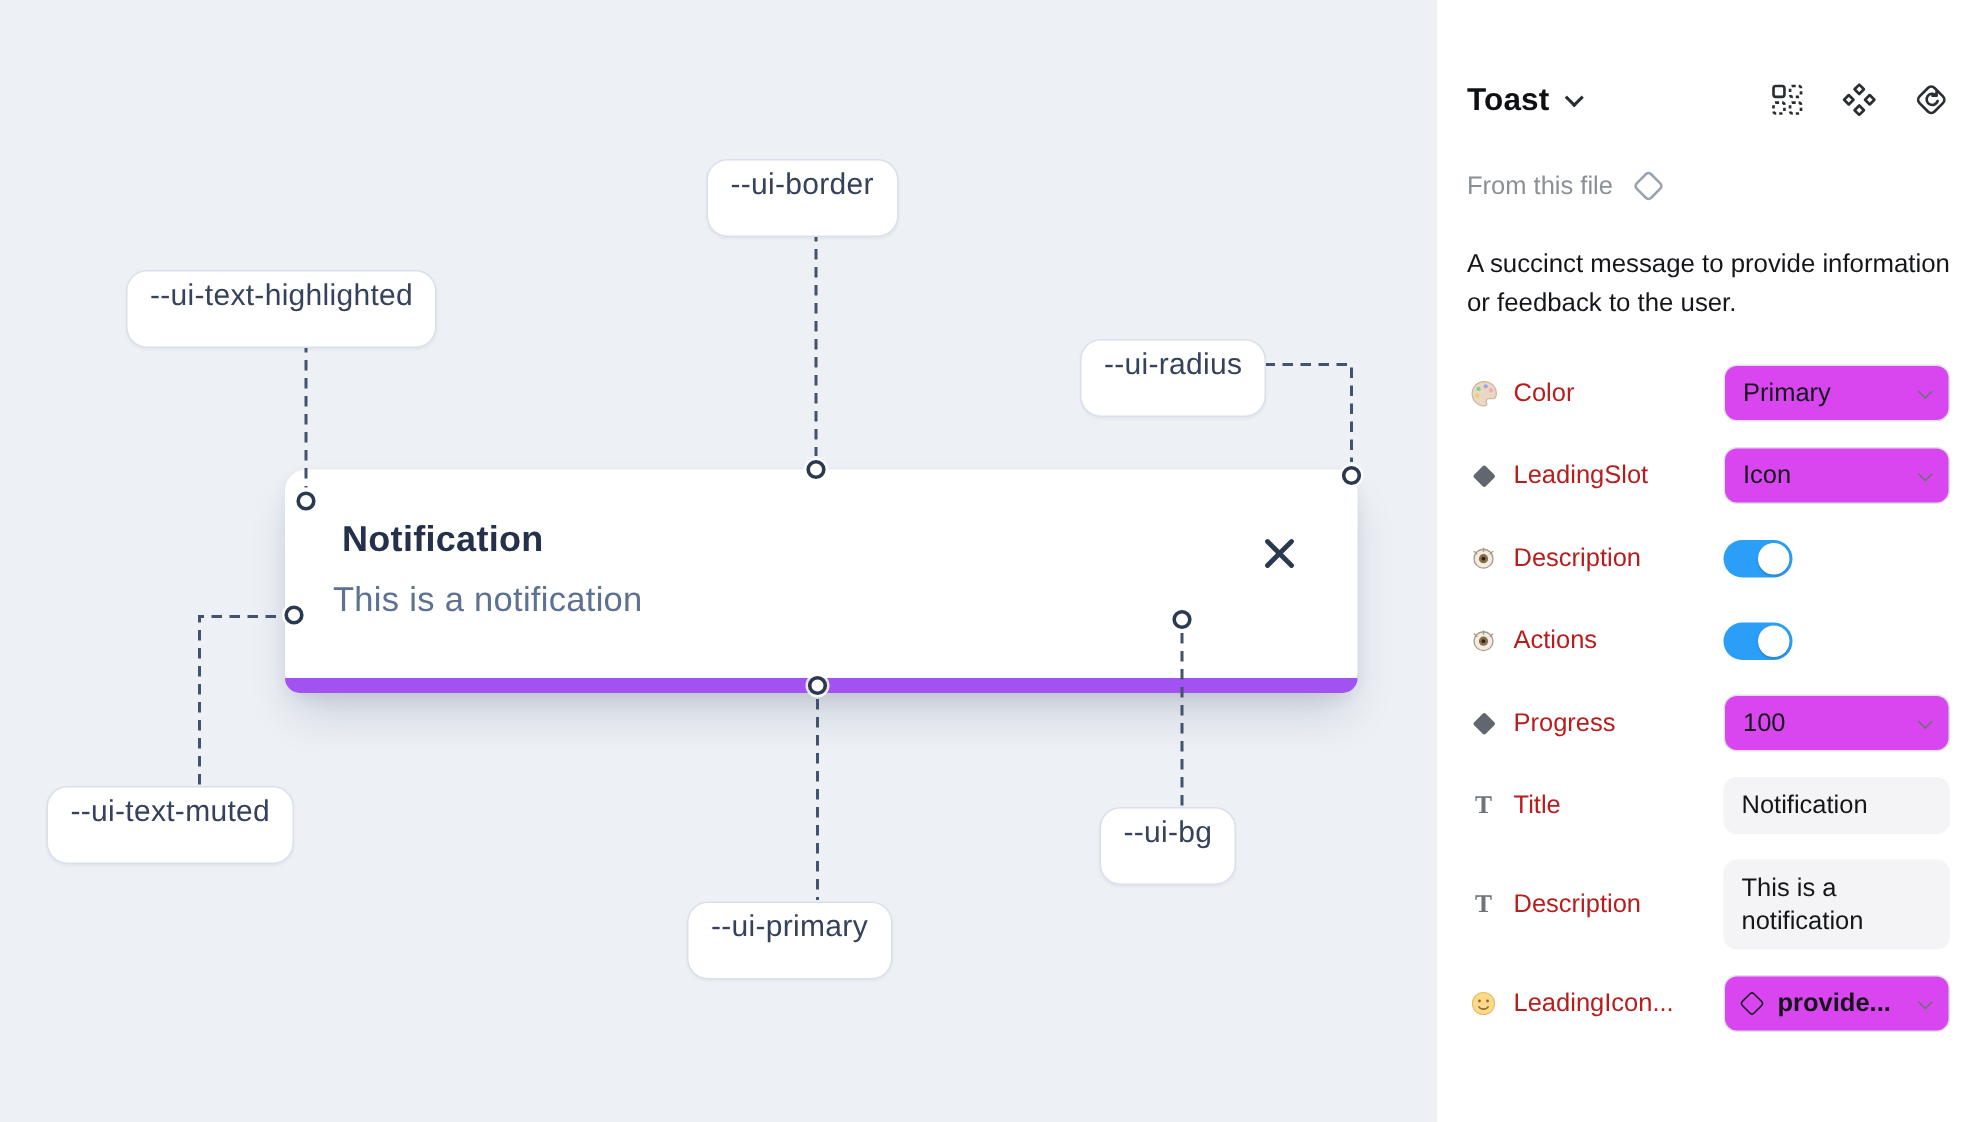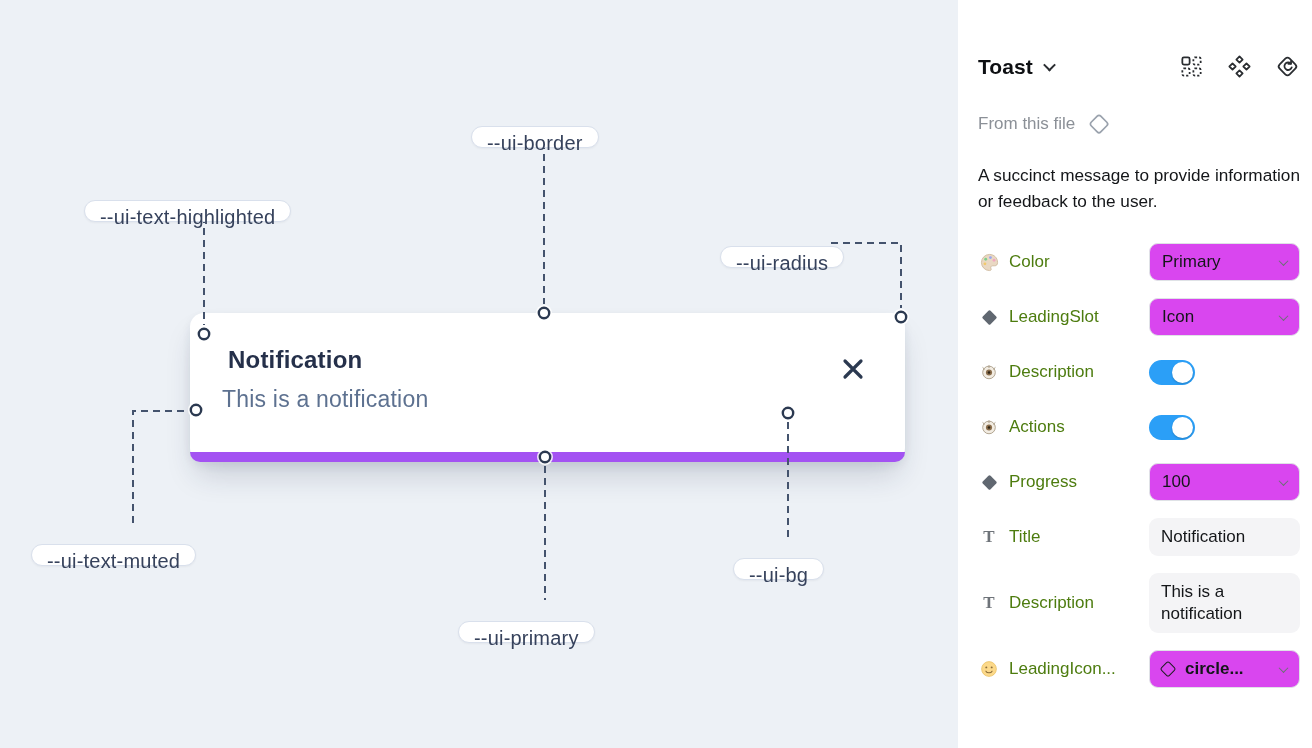--- a/index.html
+++ b/index.html
@@ -14,24 +14,24 @@
     background:#ffffff; border-radius:14px; z-index:1;
     box-shadow:0 18px 30px -6px rgba(30,41,70,0.18), 0 4px 10px rgba(30,41,70,0.07); }
   .toast-title { margin:33px 0 0 38px; font-size:24px; font-weight:600; color:#25304a; letter-spacing:0.2px; }
   .toast-desc { margin:12px 0 0 32px; font-size:23px; font-weight:400; color:#5d7190; letter-spacing:0.2px; }
   .toast-close { position:absolute; top:44px; right:40px; width:24px; height:24px; cursor:pointer; }
   .toast-progress { position:absolute; left:0; right:0; bottom:0; height:10px;
     background:#a352f2; border-radius:0 0 14px 14px; }
 
   .overlay { position:absolute; inset:0; z-index:5; pointer-events:none; }
 
-  .pill { position:absolute; z-index:6; height:22px; line-height:33px; padding:0 15px;
+  .pill { position:absolute; z-index:6; height:52px; line-height:33px; padding:0 15px;
     background:#ffffff; border:1.5px solid #d9e0ec; border-radius:14px;
     font-size:20px; font-weight:500; color:#36425c; white-space:nowrap; letter-spacing:0.2px;
-    box-shadow:0 1px 2px rgba(30,40,60,0.05);margin-top:20px; }
+    box-shadow:0 1px 2px rgba(30,40,60,0.05); }
   .pill-text-highlighted { left:84px;  top:180px; }
   .pill-border           { left:471px; top:106px; }
   .pill-radius           { left:720px; top:226px; }
   .pill-text-muted       { left:31px;  top:524px;text-align:right; }
   .pill-primary          { left:458px; top:601px; }
   .pill-bg               { left:733px; top:538px; }
 
   
   .panel { flex:1; background:#ffffff; padding:54px 16px 0 20px; }
 
@@ -48,21 +48,21 @@
   .panel-desc { margin-top:25px; width:322px; font-size:17.2px; line-height:26px; color:#141619; }
 
   .props { margin-top:29px; }
   .prop-row { display:flex; align-items:center; justify-content:space-between;
     min-height:38px; margin-bottom:17px; }
   .prop-label { display:flex; align-items:center; gap:9px; min-width:0; }
   .picon { width:22px; display:flex; justify-content:center; align-items:center; flex:none; }
   .picon-t { font-family:"Liberation Serif","DejaVu Serif",serif; font-weight:700;
     font-size:17px; color:#6e7379; }
   .picon-diamond { width:11px; height:11px; background:#606770; border-radius:1.5px; transform:rotate(45deg); }
-  .ptext { font-size:17px; color:#4d7c0f; white-space:nowrap; }
+  .ptext { font-size:17px; color:#b91c1c; white-space:nowrap; }
 
   .ctrl { width:151px; flex:none; }
   .select { width:151px; height:38px; background:#d946ef; border:1px solid #dfe2e6; border-radius:9px;
     display:flex; align-items:center; padding:0 12px; cursor:pointer; }
   .select-value { font-size:17px; font-weight:500; color:#141619; white-space:nowrap; overflow:hidden; }
   .sel-chev { width:7px; height:7px; border-right:1.8px solid #6b7075; border-bottom:1.8px solid #6b7075;
     transform:rotate(45deg) translate(-1px,-1px); margin-left:auto; flex:none; }
   .sel-diamond { width:12px; height:12px; border:1.7px solid #1c1e21; border-radius:2.5px;
     transform:rotate(45deg); margin-right:11px; flex:none; }
 
@@ -281,19 +281,19 @@
               <circle cx="10" cy="10" r="8.2" fill="#fcd98a" stroke="#e8bd5e" stroke-width="0.8"></circle>
               <circle cx="7" cy="8.2" r="1.1" fill="#8a6d3b"></circle>
               <circle cx="13" cy="8.2" r="1.1" fill="#8a6d3b"></circle>
               <path d="M6.6 12.4 a3.6 2.6 0 0 0 6.8 0" fill="none" stroke="#8a6d3b" stroke-width="1.2" stroke-linecap="round"></path>
             </svg>
         </span>
         <span class="ptext">LeadingIcon...</span>
       </div>
       <div class="ctrl select">
         <span class="sel-diamond"></span>
-        <span class="select-value" style="font-weight:700">circle...</span>
+        <span class="select-value" style="font-weight:700">provide...</span>
         <span class="sel-chev"></span>
       </div>
     </div>
 
   </div>
 </div>
 
 </body></html>

